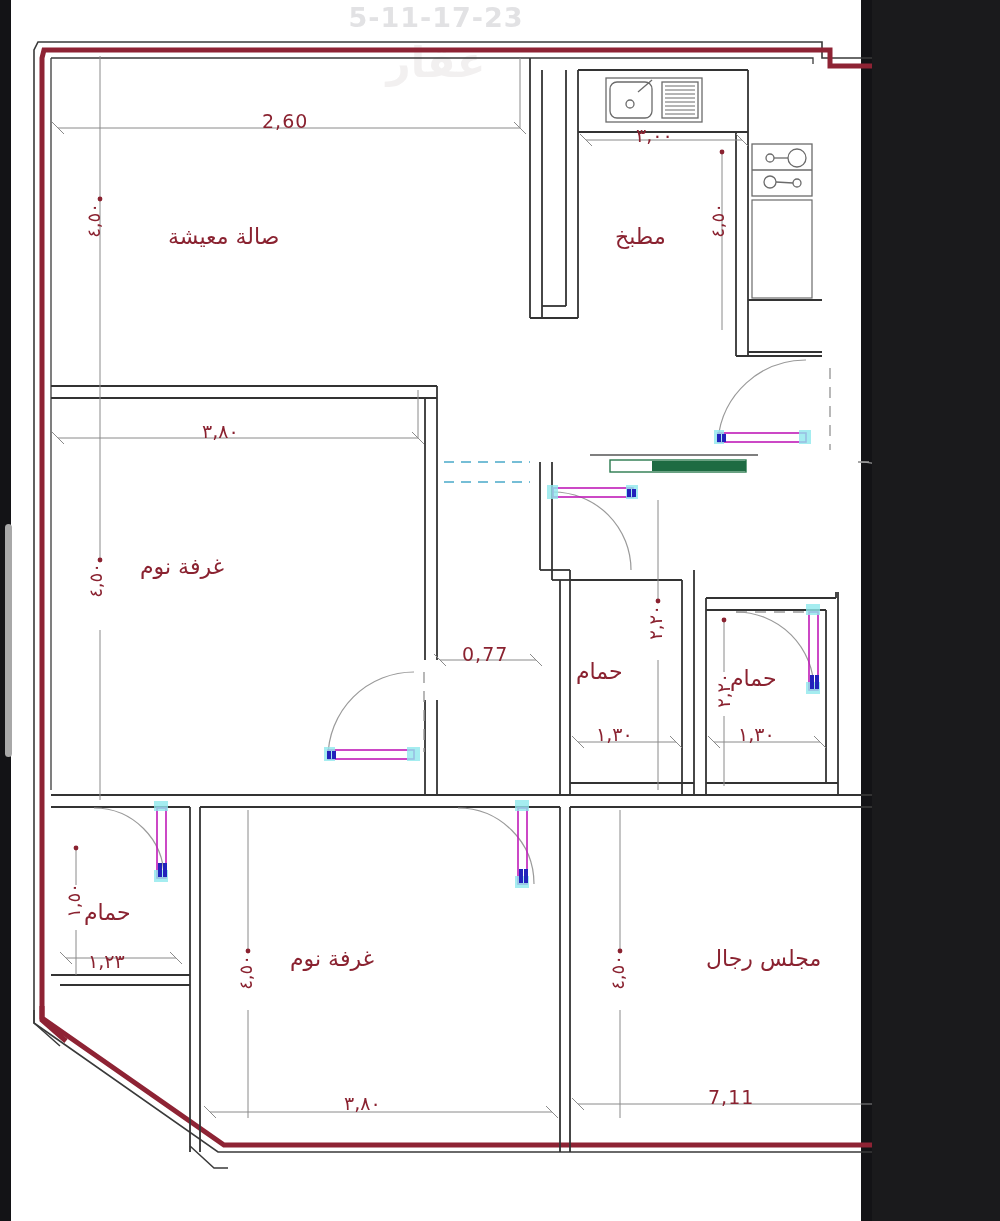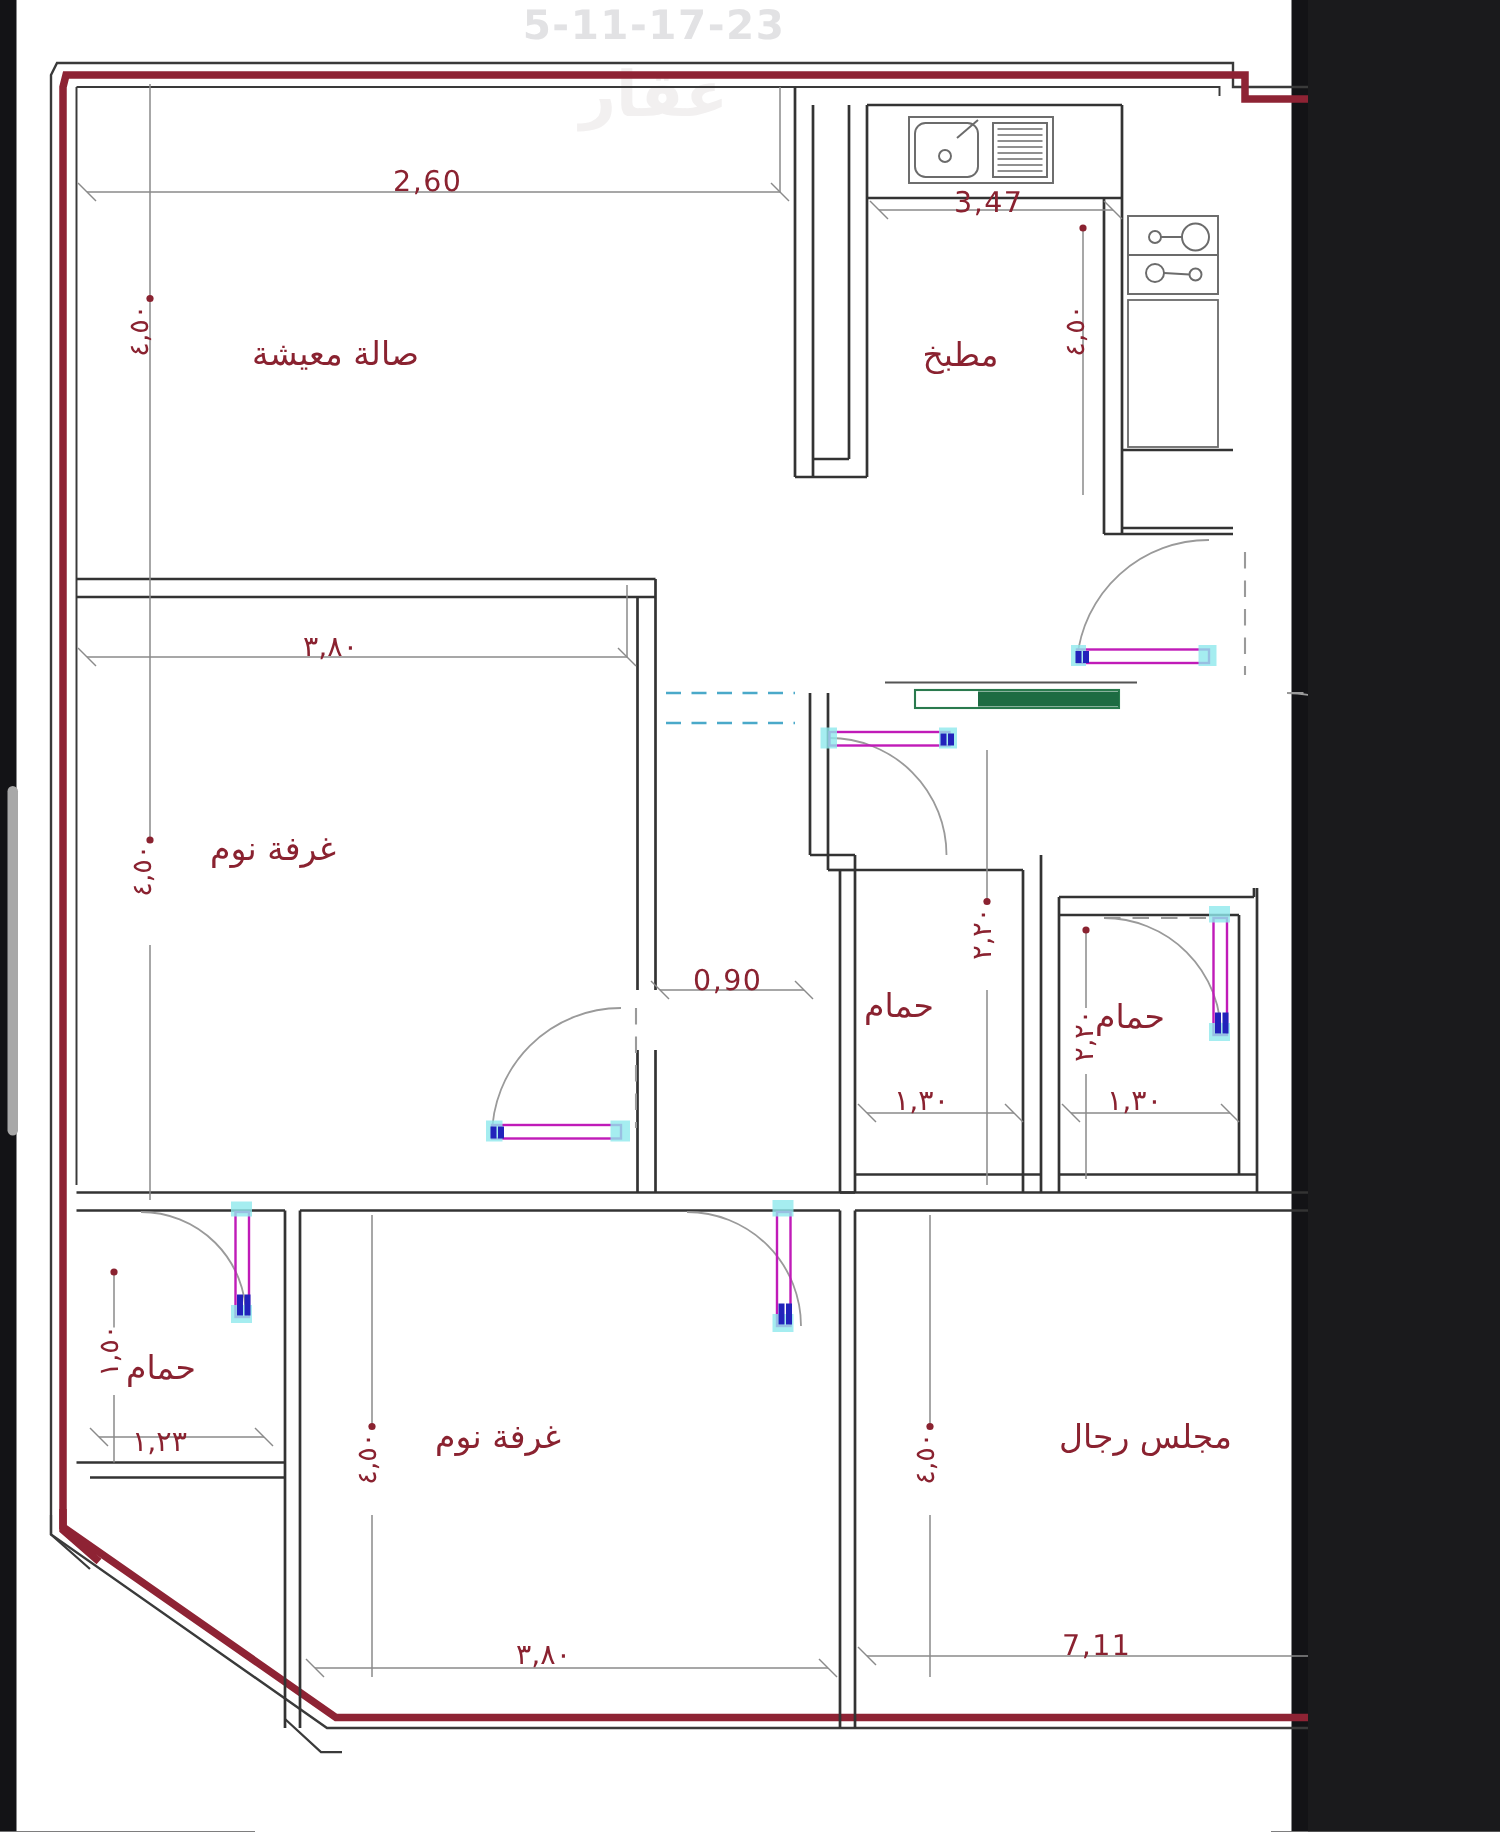--- a/index.html
+++ b/index.html
@@ -346,29 +346,29 @@
       <circle cx="76" cy="848" r="2.4"></circle>
       <circle cx="248" cy="951" r="2.4"></circle>
       <circle cx="620" cy="951" r="2.4"></circle>
     </g>
   </svg>
 
   <div class="lbl room-name" style="left:168px; top:224px;">صالة معيشة</div>
   <div class="lbl dim" style="left:262px; top:110px;">2,60</div>
   <div class="lbl dim-v rot90" style="left:76px; top:210px;">٤,٥٠</div>
 
-  <div class="lbl room-name" style="left:615px; top:224px;font-family:Liberation Serif, serif;">مطبخ</div>
-  <div class="lbl dim" style="left:636px; top:124px;">3,47</div>
+  <div class="lbl room-name" style="left:615px; top:224px;">مطبخ</div>
+  <div class="lbl dim" style="left:636px; top:124px;">٣,٠٠</div>
   <div class="lbl dim-v rot90" style="left:700px; top:210px;">٤,٥٠</div>
 
   <div class="lbl room-name" style="left:140px; top:554px;">غرفة نوم</div>
   <div class="lbl dim" style="left:202px; top:420px;">٣,٨٠</div>
   <div class="lbl dim-v rot90" style="left:78px; top:570px;">٤,٥٠</div>
 
-  <div class="lbl dim" style="left:462px; top:643px;">0,90</div>
+  <div class="lbl dim" style="left:462px; top:643px;">0,77</div>
 
   <div class="lbl room-name" style="left:576px; top:659px;">حمام</div>
   <div class="lbl dim" style="left:596px; top:723px;">١,٣٠</div>
   <div class="lbl dim-v rot90" style="left:638px; top:612px;">٢,٢٠</div>
 
   <div class="lbl room-name" style="left:730px; top:666px;">حمام</div>
   <div class="lbl dim" style="left:738px; top:723px;">١,٣٠</div>
   <div class="lbl dim-v rot90" style="left:706px; top:680px;">٢,٢٠</div>
 
   <div class="lbl room-name" style="left:84px; top:900px;">حمام</div>

